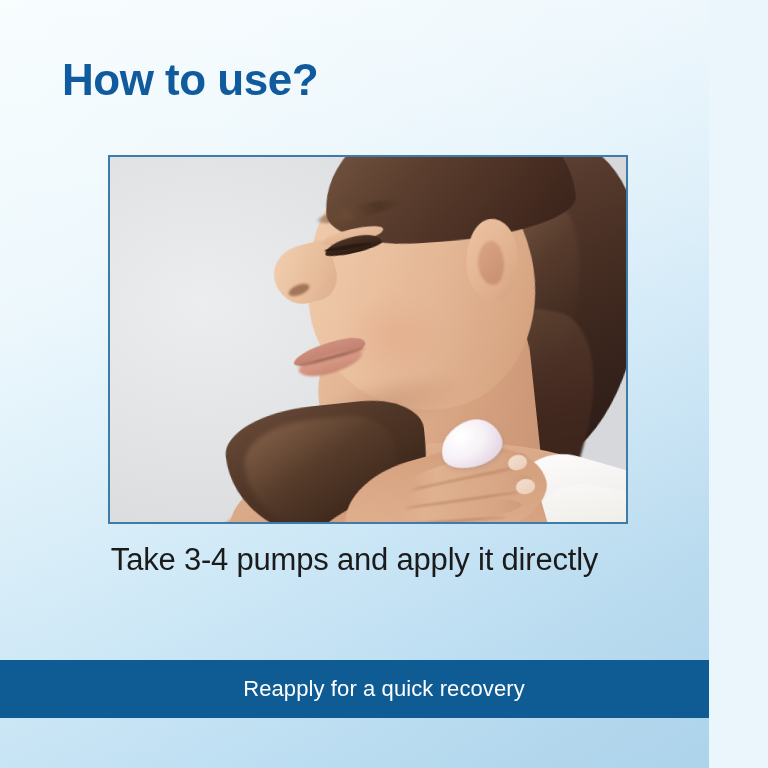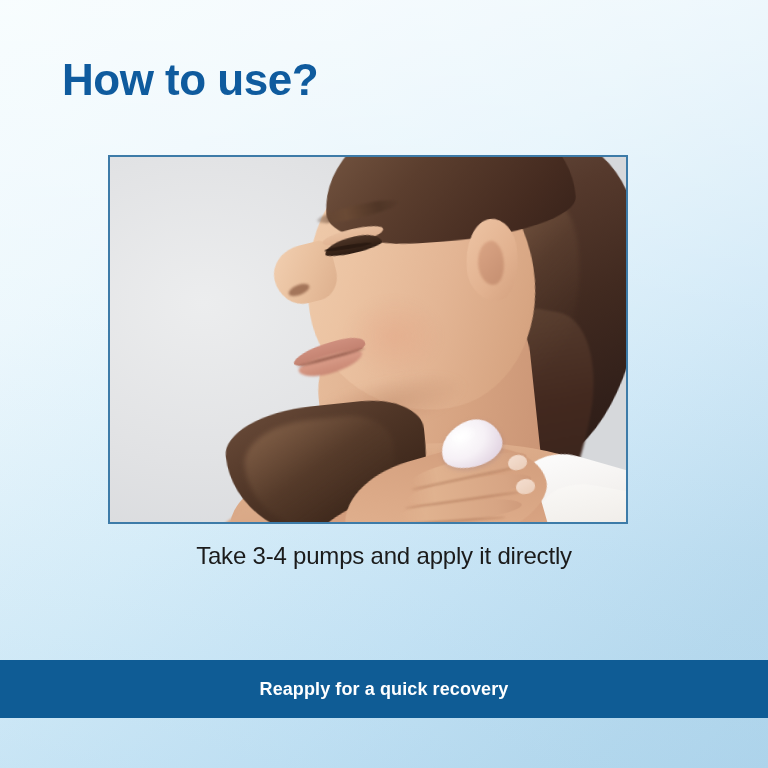--- a/index.html
+++ b/index.html
@@ -5,21 +5,21 @@
   * { margin:0; padding:0; box-sizing:border-box; }
   html, body { width:768px; height:768px; }
   body {
     font-family: "Liberation Sans", sans-serif;
     background: #eaf6fb;
     overflow: hidden;
   }
 
   .slide {
     position: relative;
-    width: 768px;
+    width: 709px;
     height: 768px;
     background:
       linear-gradient(to bottom right, #effafd 0%, #e9f6fc 22%, #dcf0fa 45%, #cbe6f6 68%, #bcdcef 88%, #b6d8ed 100%);
     overflow: hidden;
   }
   
   .slide::before {
     content:"";
     position:absolute; inset:0;
     background: linear-gradient(to bottom, rgba(255,255,255,0.55) 0%, rgba(255,255,255,0.18) 40%, rgba(150,200,230,0.10) 72%, rgba(140,195,228,0.22) 100%);
@@ -383,21 +383,21 @@
     transform: rotate(-4deg);
     filter: blur(0.8px);
   }
 
   
   .caption {
     position:absolute;
     left:0; right:0;
     top:542px;
     text-align:center;
-    font-size:24px;
+    font-size:31px;
     line-height:1.16;
     color:#1b1b1b;
     letter-spacing:-0.2px;
     z-index:3;
   }
   .caption .line { display:block; }
 
   
   .banner {
     position:absolute;
@@ -406,22 +406,22 @@
     width:768px;
     height:58px;
     background:#0f5c95;
     display:flex;
     align-items:center;
     justify-content:center;
     z-index:4;
   }
   .banner-text {
     color:#ffffff;
-    font-size:18px;
-    font-weight:bold;
+    font-size:22px;
+    font-weight:normal;
     letter-spacing:0.1px;
   }
 </style>
 </head>
 <body>
 
 <div class="slide">
 
   <h1 class="heading">How to use?</h1>
 

